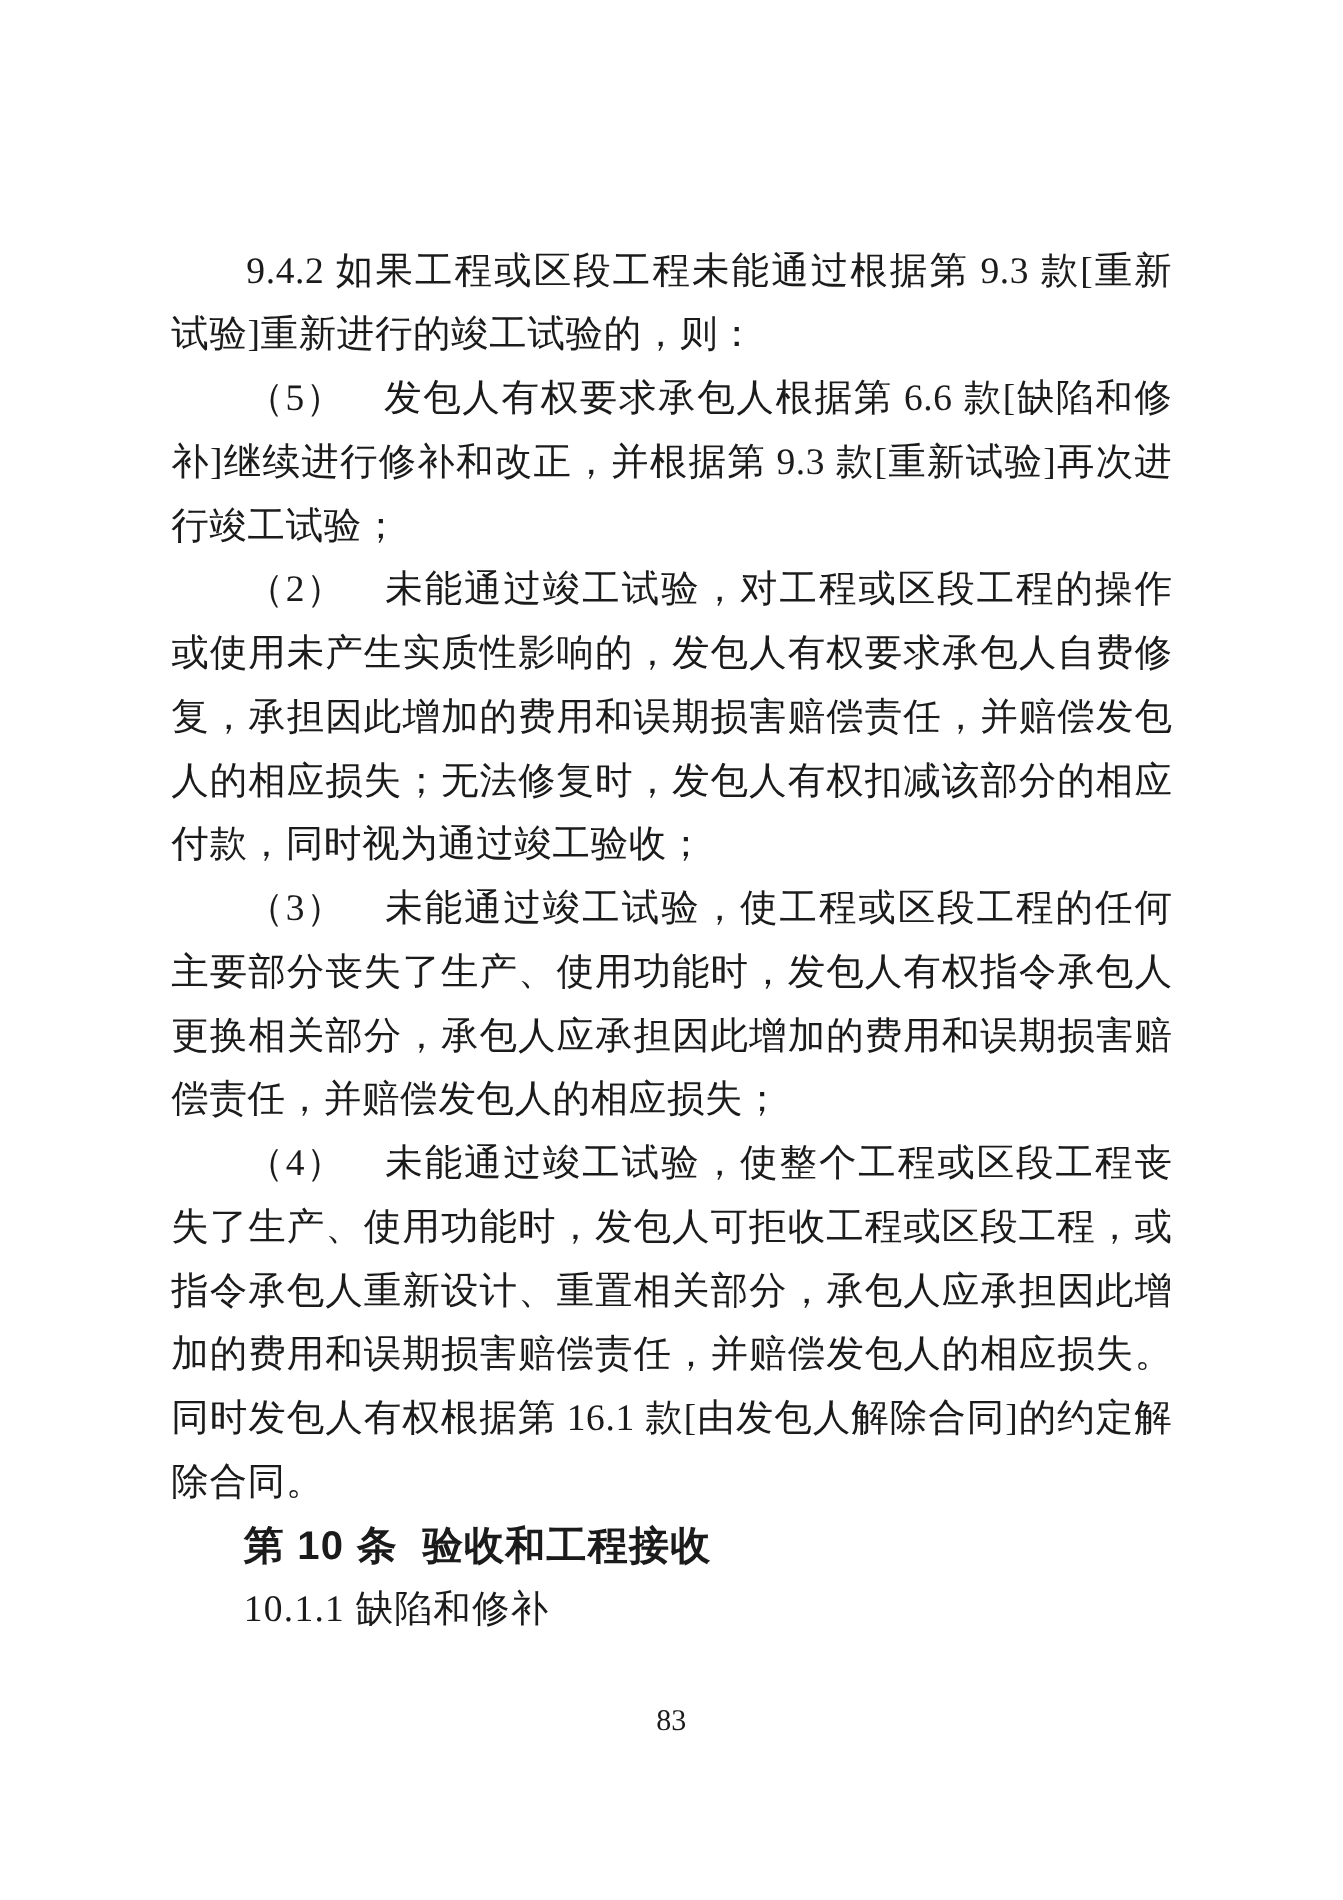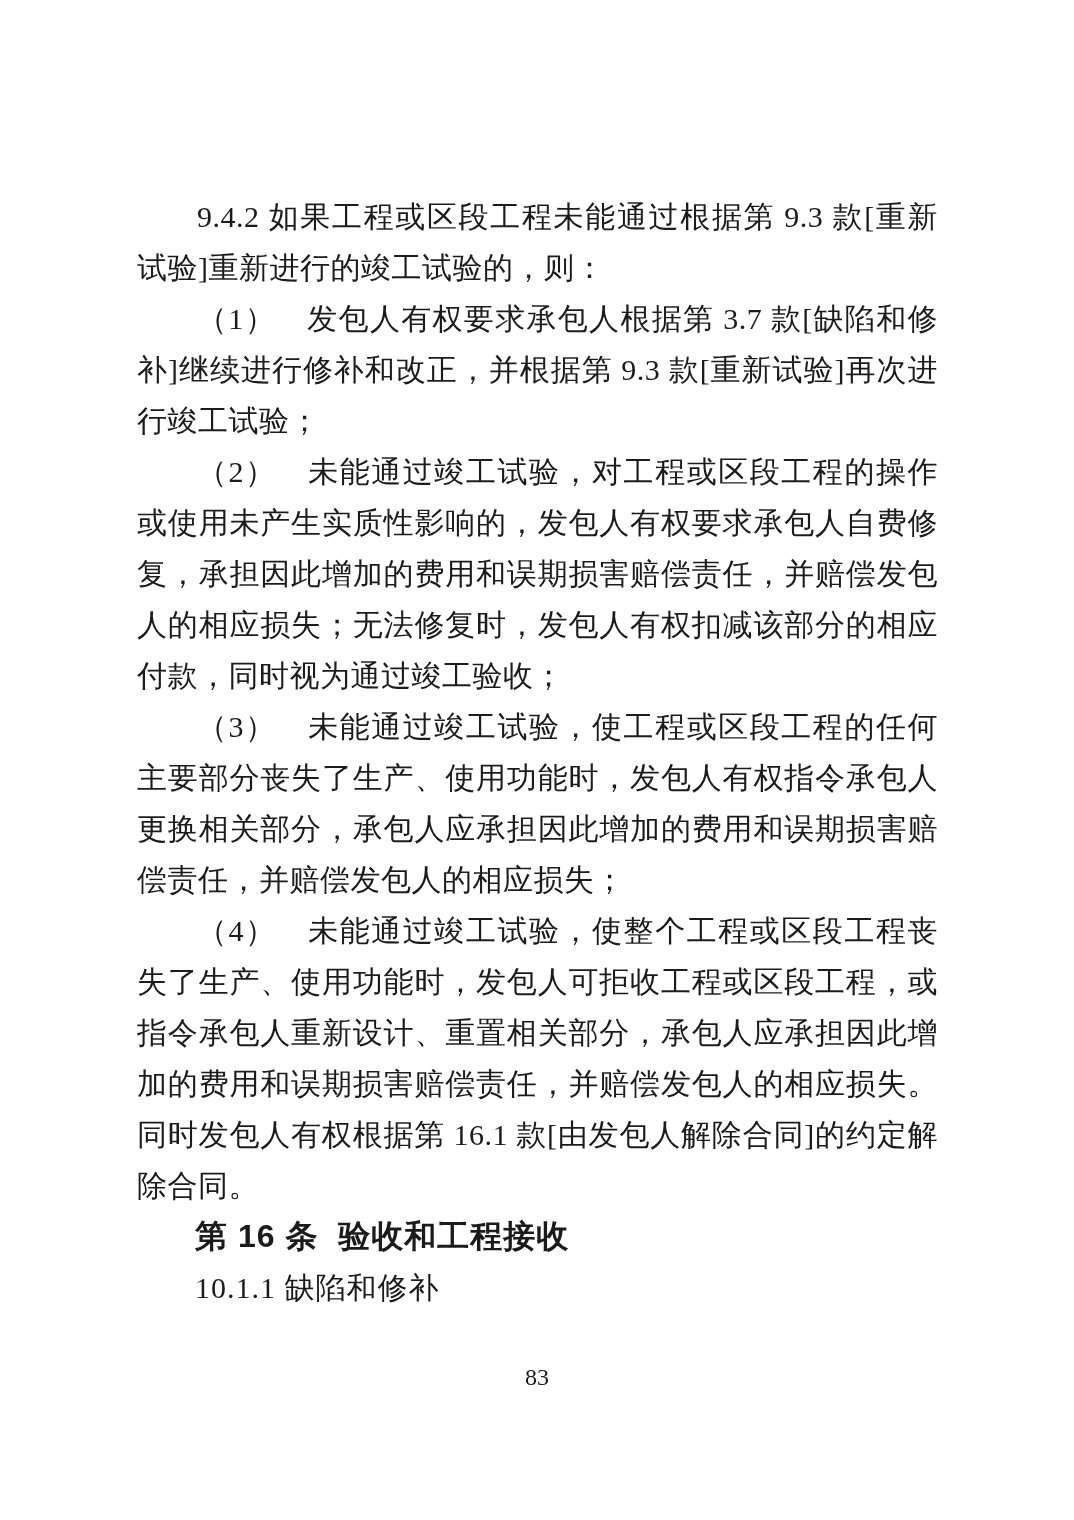--- a/index.html
+++ b/index.html
@@ -69,21 +69,21 @@
     line-height: 30px;
     color: #1b1b1b;
   }
 </style>
 </head>
 <body>
 
 <div class="page">
   <div class="content">
     <p class="body-para">9.4.2 如果工程或区段工程未能通过根据第 9.3 款[重新试验]重新进行的竣工试验的，则：</p>
-    <p class="body-para">（1）　发包人有权要求承包人根据第 3.7 款[缺陷和修补]继续进行修补和改正，并根据第 9.3 款[重新试验]再次进行竣工试验；</p>
+    <p class="body-para">（5）　发包人有权要求承包人根据第 6.6 款[缺陷和修补]继续进行修补和改正，并根据第 9.3 款[重新试验]再次进行竣工试验；</p>
     <p class="body-para">（2）　未能通过竣工试验，对工程或区段工程的操作或使用未产生实质性影响的，发包人有权要求承包人自费修复，承担因此增加的费用和误期损害赔偿责任，并赔偿发包人的相应损失；无法修复时，发包人有权扣减该部分的相应付款，同时视为通过竣工验收；</p>
     <p class="body-para">（3）　未能通过竣工试验，使工程或区段工程的任何主要部分丧失了生产、使用功能时，发包人有权指令承包人更换相关部分，承包人应承担因此增加的费用和误期损害赔偿责任，并赔偿发包人的相应损失；</p>
     <p class="body-para">（4）　未能通过竣工试验，使整个工程或区段工程丧失了生产、使用功能时，发包人可拒收工程或区段工程，或指令承包人重新设计、重置相关部分，承包人应承担因此增加的费用和误期损害赔偿责任，并赔偿发包人的相应损失。同时发包人有权根据第 16.1 款[由发包人解除合同]的约定解除合同。</p>
-    <h2 class="heading-1">第 16 条  验收和工程接收</h2>
+    <h2 class="heading-1">第 10 条  验收和工程接收</h2>
     <p class="heading-3">10.1.1 缺陷和修补</p>
   </div>
   <div class="page-footer">83</div>
 </div>
 
 </body></html>

